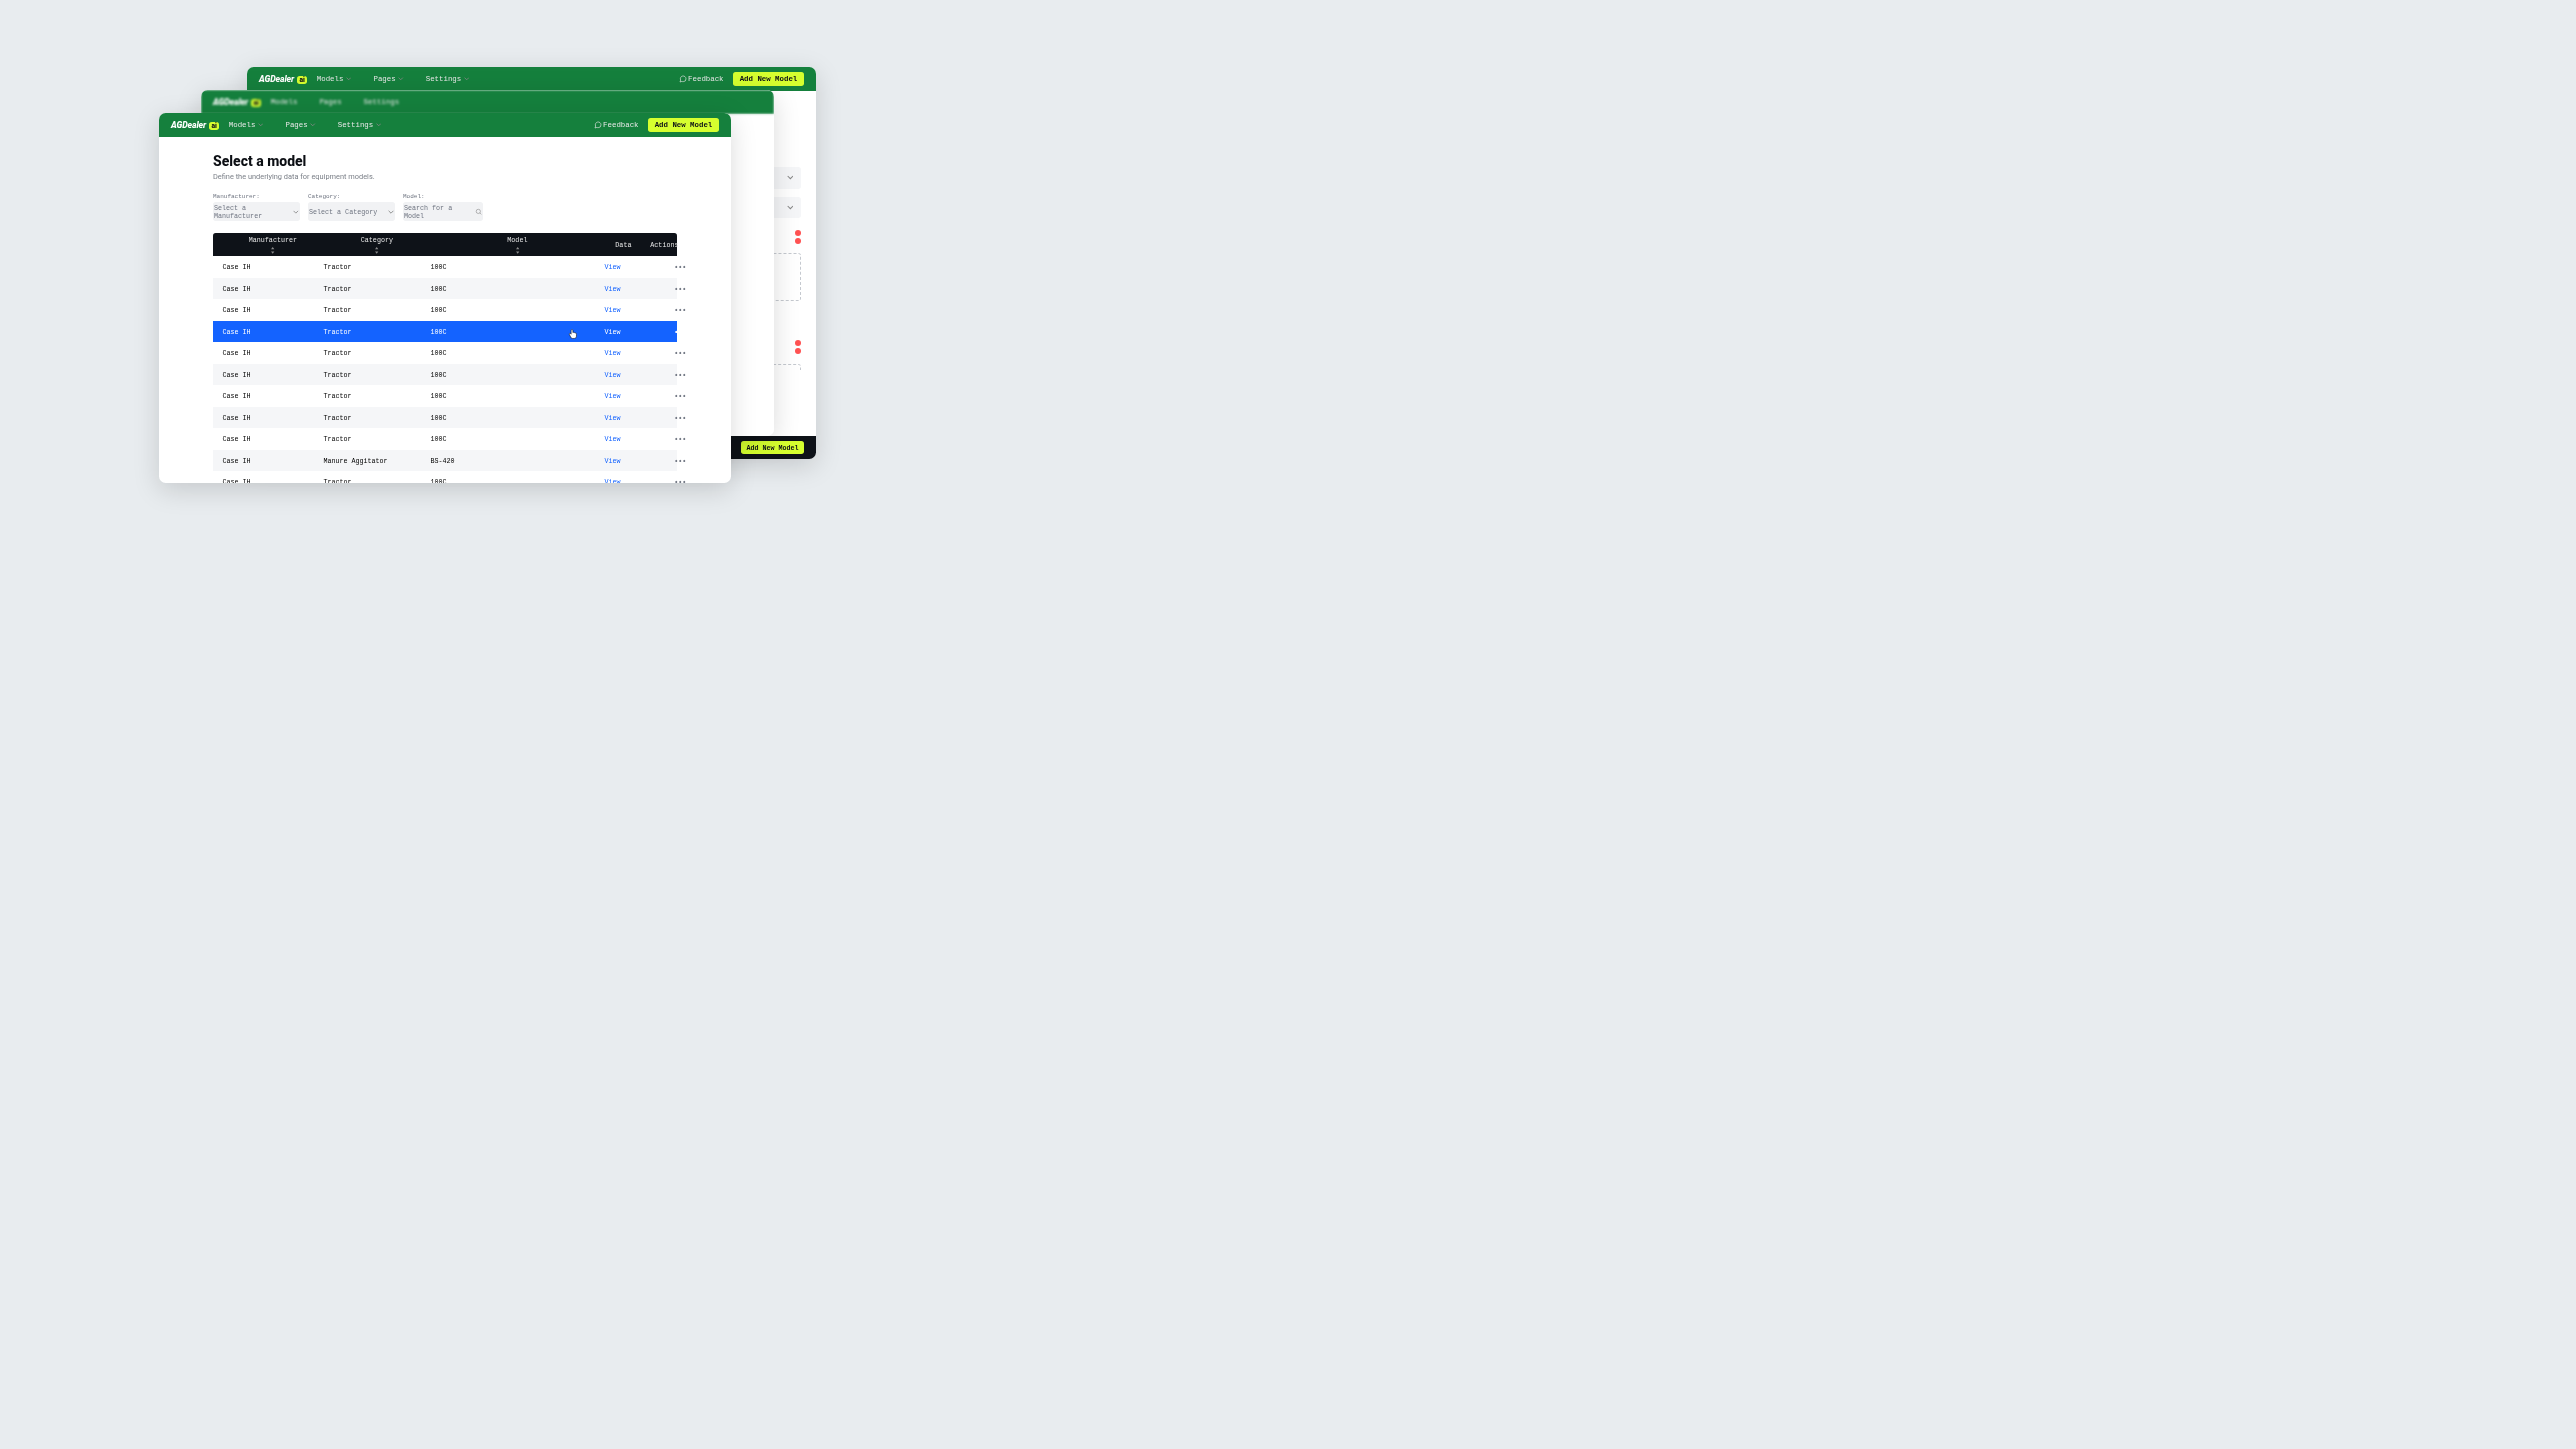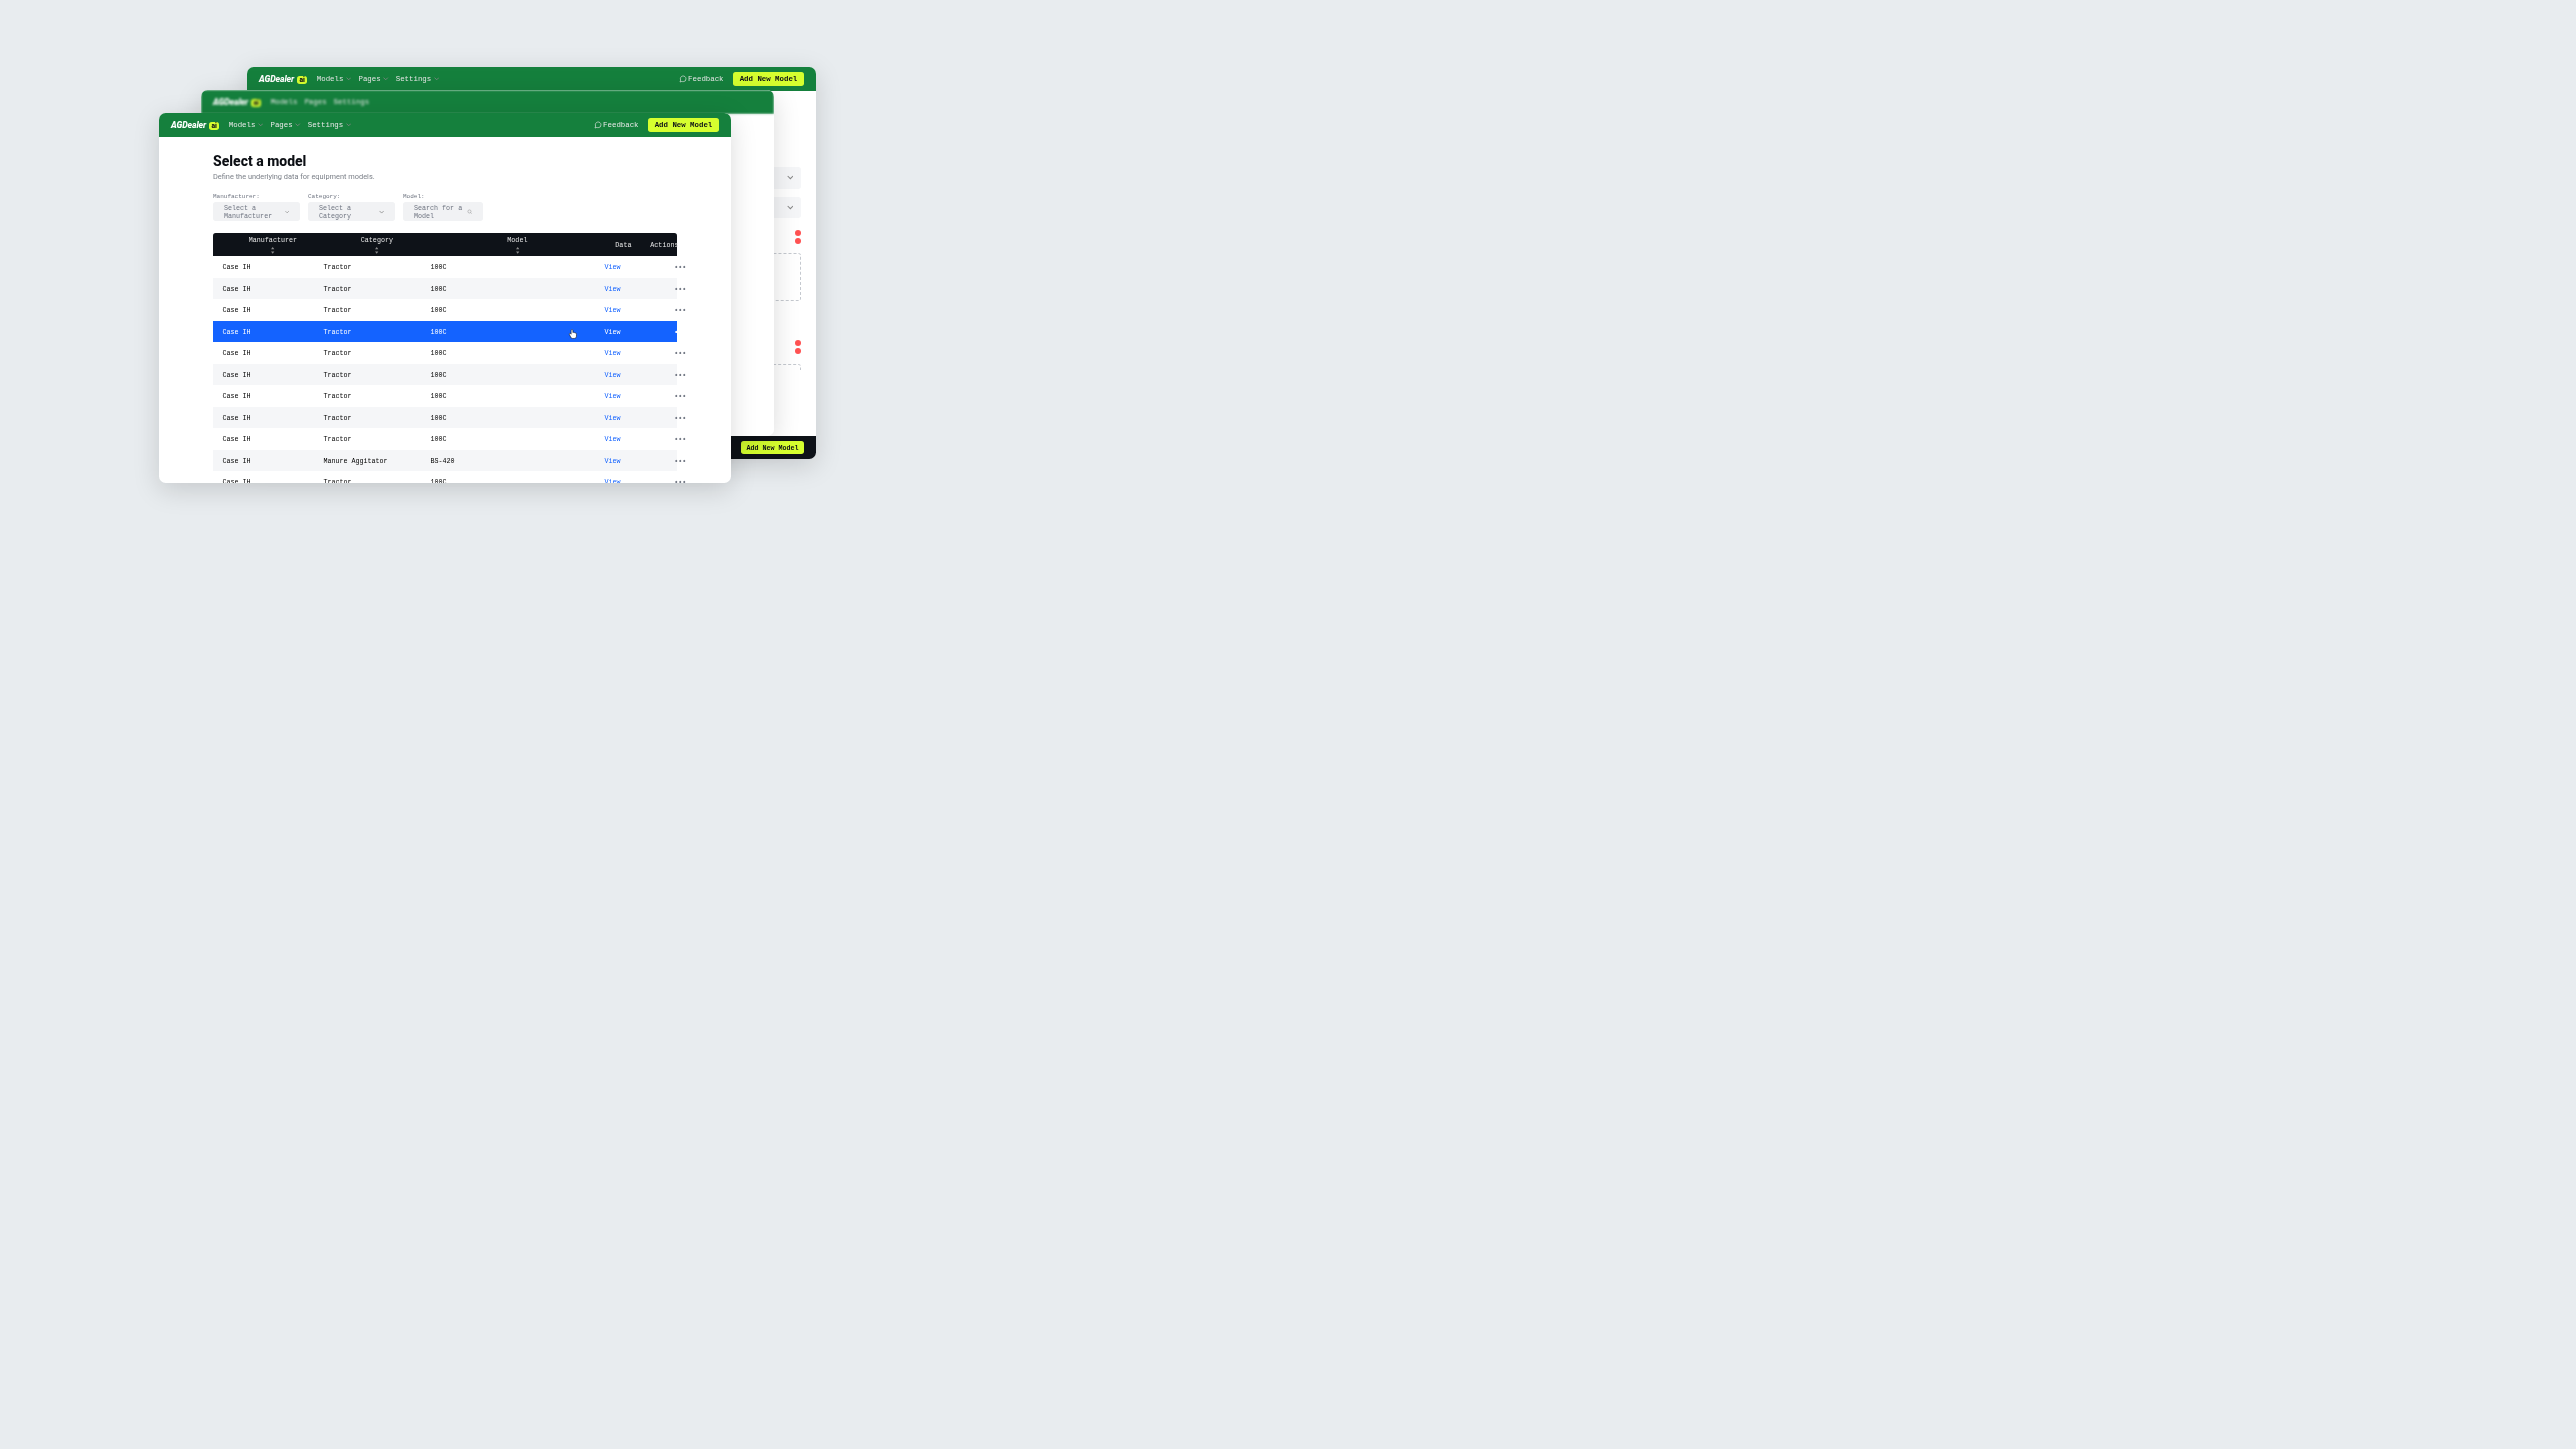--- a/index.html
+++ b/index.html
@@ -49,21 +49,21 @@
 }
 .logo .ag { font-weight: 900; }
 .logo .badge {
   display: inline-flex; align-items: center; justify-content: center;
   background: #d6ff2f; color:#0e1218;
   font-style: normal; font-weight: 900;
   border-radius: 2.7px; padding: 0.7px 2.7px; margin-left: 2.7px;
   font-size: 6.7px; line-height: 1;
 }
 
-.nav { display: flex; gap: 7px; }
+.nav { display: flex; gap: 22px; }
 .nav-item {
   color: #e8e8e8; font-size: 7.4px;
   display: inline-flex; align-items: center; gap: 2.7px;
   cursor: pointer;
 }
 
 .spacer { flex: 1; }
 .feedback {
   color:#e8e8e8; font-size: 7.4px;
   display: inline-flex; align-items: center; gap: 1px;
@@ -89,21 +89,21 @@
 
 
 .filters { display:flex; gap: 8px; margin-bottom: 12px; }
 .filter-group { display:flex; flex-direction:column; gap:2.7px; }
 .filter-label { font-size: 6px; color:#6e7480; }
 .select-box, .search-box {
   background:#f1f2f4;
   border-radius:2.7px;
   height:19px; width: 87px;
   display:flex; align-items:center; justify-content:space-between;
-  padding: 0 11px;
+  padding: 0 1px;
   font-size: 6.7px; color:#6e7480;
   cursor:pointer;
 }
 .search-box { justify-content: flex-end; width:80px; }
 
 
 .table { width: 100%; }
 .thead {
   background:#0e1218; color:#e8e8e8;
   display:grid;

